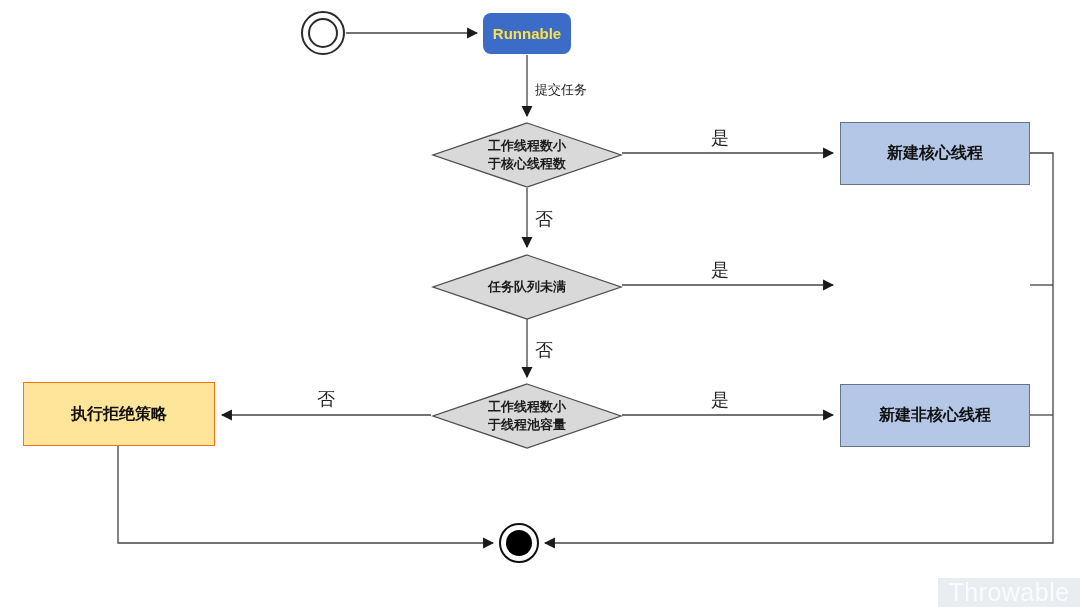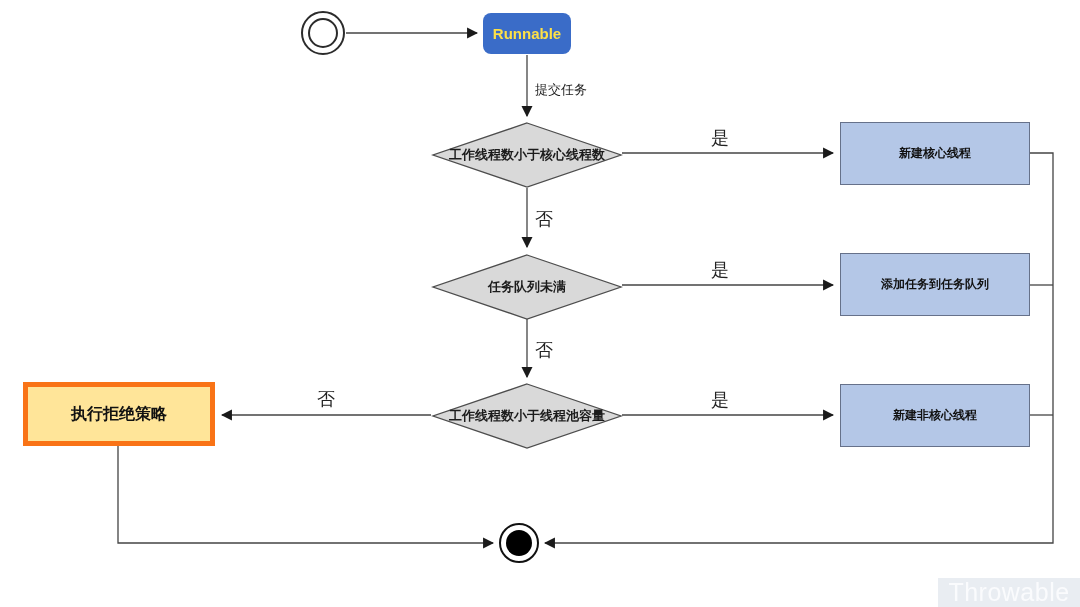--- a/index.html
+++ b/index.html
@@ -16,30 +16,30 @@
   .start-inner{width:30px;height:30px;border:2px solid #2b2b2b;border-radius:50%;box-sizing:border-box;background:#fff;}
 
   
   .runnable{left:483px;top:13px;width:88px;height:41px;background:#3a6cc8;border-radius:8px;
     color:#fde047;font-weight:bold;font-size:15px;}
 
   
   .decision{left:431px;width:192px;height:66px;}
   .d1{top:122px;} .d2{top:254px;} .d3{top:383px;}
   .decision svg{position:absolute;left:0;top:0;}
-  .decision .dtext{position:relative;z-index:1;display:flex;flex-direction:row;align-items:center;justify-content:center;
+  .decision .dtext{position:relative;z-index:1;display:flex;flex-direction:column;align-items:center;justify-content:center;
     font-size:13px;font-weight:bold;color:#1c1c1c;line-height:1.4;text-align:center;}
 
   
   .action{left:840px;width:190px;height:63px;background:#b4c7e7;border:1px solid#66718a;
-    font-weight:bold;font-size:12px;color:#111;}
+    font-weight:bold;font-size:16px;color:#111;}
   .a1{top:122px;} .a2{top:253px;} .a3{top:384px;font-family:Liberation Serif, serif;}
 
   
-  .reject{left:23px;top:382px;width:192px;height:64px;background:#ffe599;border:5px solid #f97316;
+  .reject{left:23px;top:382px;width:192px;height:64px;background:#ffe599;border:1px solid #f97316;
     font-weight:bold;font-size:16px;color:#111;}
 
   
   .end-outer{left:499px;top:523px;width:40px;height:40px;border:2px solid #111;border-radius:50%;background:#fff;}
   .end-inner{width:26px;height:26px;border-radius:50%;background:#000;}
 
   
   .edge-label{position:absolute;font-size:18px;color:#222;white-space:nowrap;}
   .lbl-submit{left:535px;top:73px;font-size:13px;margin-top:8px;}
   .lbl-yes1{left:711px;top:126px;}
@@ -114,23 +114,20 @@
     </svg>
     <div class="dtext">
       <span>工作线程数小</span>
       <span>于线程池容量</span>
     </div>
   </div>
 
   <div class="node action a1">
     <span>新建核心线程</span>
   </div>
-  <div class="node action a2">
-    <span>添加任务到任务队列</span>
-  </div>
   <div class="node action a3">
     <span>新建非核心线程</span>
   </div>
 
   <div class="node reject">
     <span>执行拒绝策略</span>
   </div>
 
   <div class="node end-outer">
     <div class="end-inner"></div>

